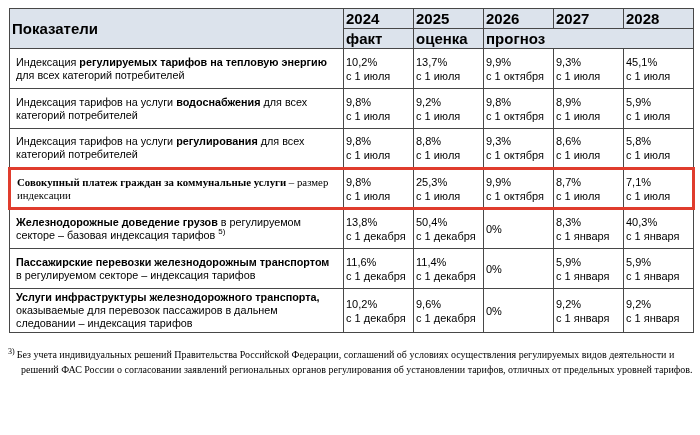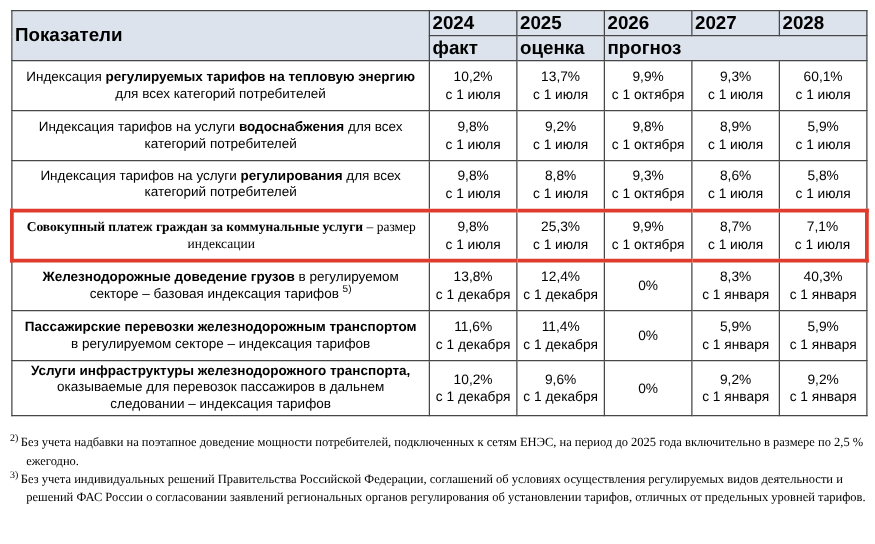--- a/index.html
+++ b/index.html
@@ -37,30 +37,30 @@
     font-weight: bold;
     text-align: left;
     vertical-align: middle;
     height: 20px;
     padding: 1px 2px;
     color: #000;
   }
   td.label-cell {
     font-size: 10.8px;
     line-height: 13px;
-    text-align: center;
+    text-align: left;
     vertical-align: middle;
     padding: 2px 6px;
     color: #000;
     height: 40px;
   }
   td.value-cell {
     font-size: 11px;
     line-height: 14px;
-    text-align: center;
+    text-align: left;
     vertical-align: middle;
     padding: 1px 2px;
     color: #000;
   }
   tr.hl td {
     border-top: 3px solid var(--hl, #e03c2d);
     border-bottom: 3px solid var(--hl, #e03c2d);
   }
   tr.hl td:first-child { border-left: 3px solid var(--hl, #e03c2d); font-family: Liberation Serif, serif; }
   tr.hl td:last-child  { border-right: 3px solid var(--hl, #e03c2d); }
@@ -131,21 +131,21 @@
           </td>
           <td class="value-cell">
             <div>9,9%</div>
             <div>с 1 октября</div>
           </td>
           <td class="value-cell">
             <div>9,3%</div>
             <div>с 1 июля</div>
           </td>
           <td class="value-cell">
-            <div>60,1%</div>
+            <div>45,1%</div>
             <div>с 1 июля</div>
           </td>
         </tr>
         <tr>
           <td class="label-cell"><span>Индексация тарифов на услуги </span><b>водоснабжения</b><span> для всех категорий потребителей</span></td>
           <td class="value-cell">
             <div>9,8%</div>
             <div>с 1 июля</div>
           </td>
           <td class="value-cell">
@@ -211,21 +211,21 @@
             <div>с 1 июля</div>
           </td>
         </tr>
         <tr>
           <td class="label-cell"><b>Железнодорожные доведение грузов</b><span> в регулируемом секторе – базовая индексация тарифов </span><sup class="fn-ref">5)</sup></td>
           <td class="value-cell">
             <div>13,8%</div>
             <div>с 1 декабря</div>
           </td>
           <td class="value-cell">
-            <div>12,4%</div>
+            <div>50,4%</div>
             <div>с 1 декабря</div>
           </td>
           <td class="value-cell">
             <div>0%</div>
           </td>
           <td class="value-cell">
             <div>8,3%</div>
             <div>с 1 января</div>
           </td>
           <td class="value-cell">
@@ -273,16 +273,15 @@
             <div>с 1 января</div>
           </td>
           <td class="value-cell">
             <div>9,2%</div>
             <div>с 1 января</div>
           </td>
         </tr>
       </tbody>
   </table>
   <div class="footnotes">
-      <div class="footnote"><sup class="fn-mark">2)</sup><span>Без учета надбавки на поэтапное доведение мощности потребителей, подключенных к сетям ЕНЭС, на период до 2025 года включительно в размере по 2,5 % ежегодно.</span></div>
       <div class="footnote"><sup class="fn-mark">3)</sup><span>Без учета индивидуальных решений Правительства Российской Федерации, соглашений об условиях осуществления регулируемых видов деятельности и решений ФАС России о согласовании заявлений региональных органов регулирования об установлении тарифов, отличных от предельных уровней тарифов.</span></div>
     </div>
 </div>
 
 </body></html>

